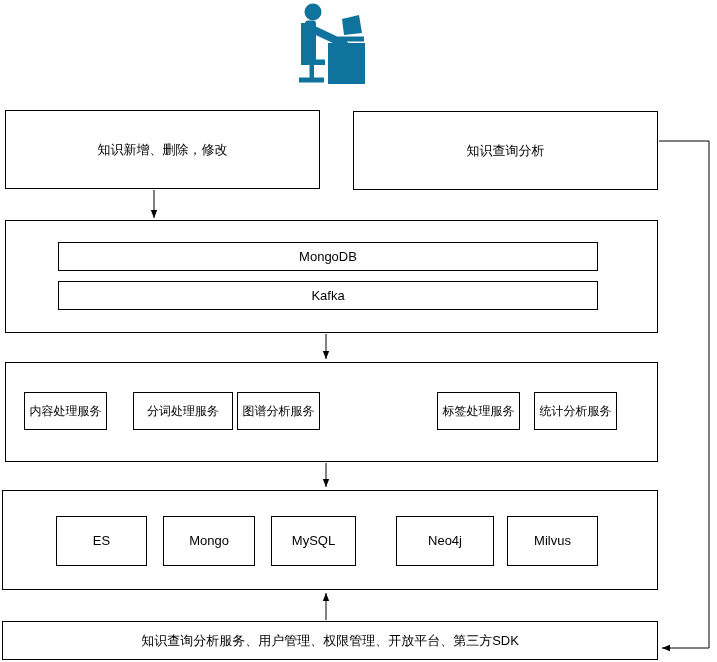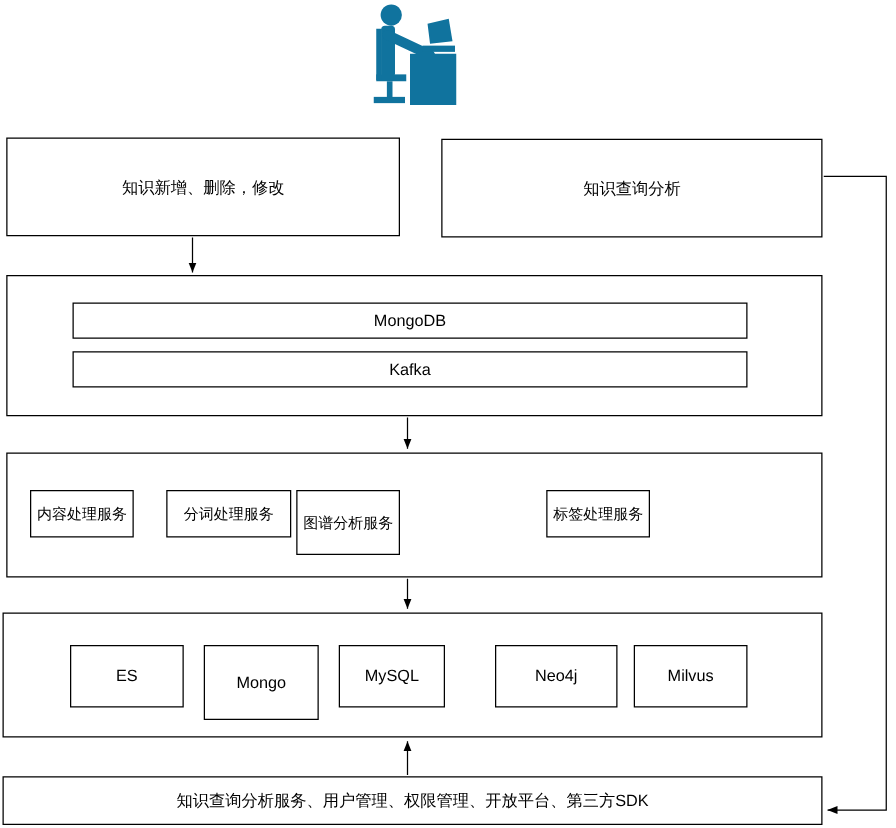--- a/index.html
+++ b/index.html
@@ -57,27 +57,28 @@
   <div class="box" style="left:353px;top:111px;width:305px;height:79px">知识查询分析</div>
 
   <div class="container" style="left:5px;top:220px;width:653px;height:113px">
     <div class="box" style="left:52px;top:21px;width:540px;height:29px">MongoDB</div>
     <div class="box" style="left:52px;top:60px;width:540px;height:29px">Kafka</div>
   </div>
 
   <div class="container" style="left:5px;top:362px;width:653px;height:100px">
     <div class="box svc" style="left:18px;top:29px;width:83px;height:38px">内容处理服务</div>
     <div class="box svc" style="left:127px;top:29px;width:100px;height:38px">分词处理服务</div>
-    <div class="box svc" style="left:231px;top:29px;width:83px;height:52px">图谱分析服务</div>
+    <div class="box svc" style="left:231px;top:29px;width:83px;height:38px">图谱分析服务</div>
     <div class="box svc" style="left:431px;top:29px;width:83px;height:38px">标签处理服务</div>
+    <div class="box svc" style="left:528px;top:29px;width:83px;height:38px">统计分析服务</div>
   </div>
 
   <div class="container" style="left:2px;top:490px;width:656px;height:100px">
     <div class="box" style="left:53px;top:25px;width:91px;height:50px">ES</div>
-    <div class="box" style="left:160px;top:25px;width:92px;height:60px">Mongo</div>
+    <div class="box" style="left:160px;top:25px;width:92px;height:50px">Mongo</div>
     <div class="box" style="left:268px;top:25px;width:85px;height:50px">MySQL</div>
     <div class="box" style="left:393px;top:25px;width:98px;height:50px">Neo4j</div>
     <div class="box" style="left:504px;top:25px;width:91px;height:50px">Milvus</div>
   </div>
 
   <div class="box" style="left:2px;top:621px;width:656px;height:39px">知识查询分析服务、用户管理、权限管理、开放平台、第三方SDK</div>
 
 </div>
 
 </body></html>

